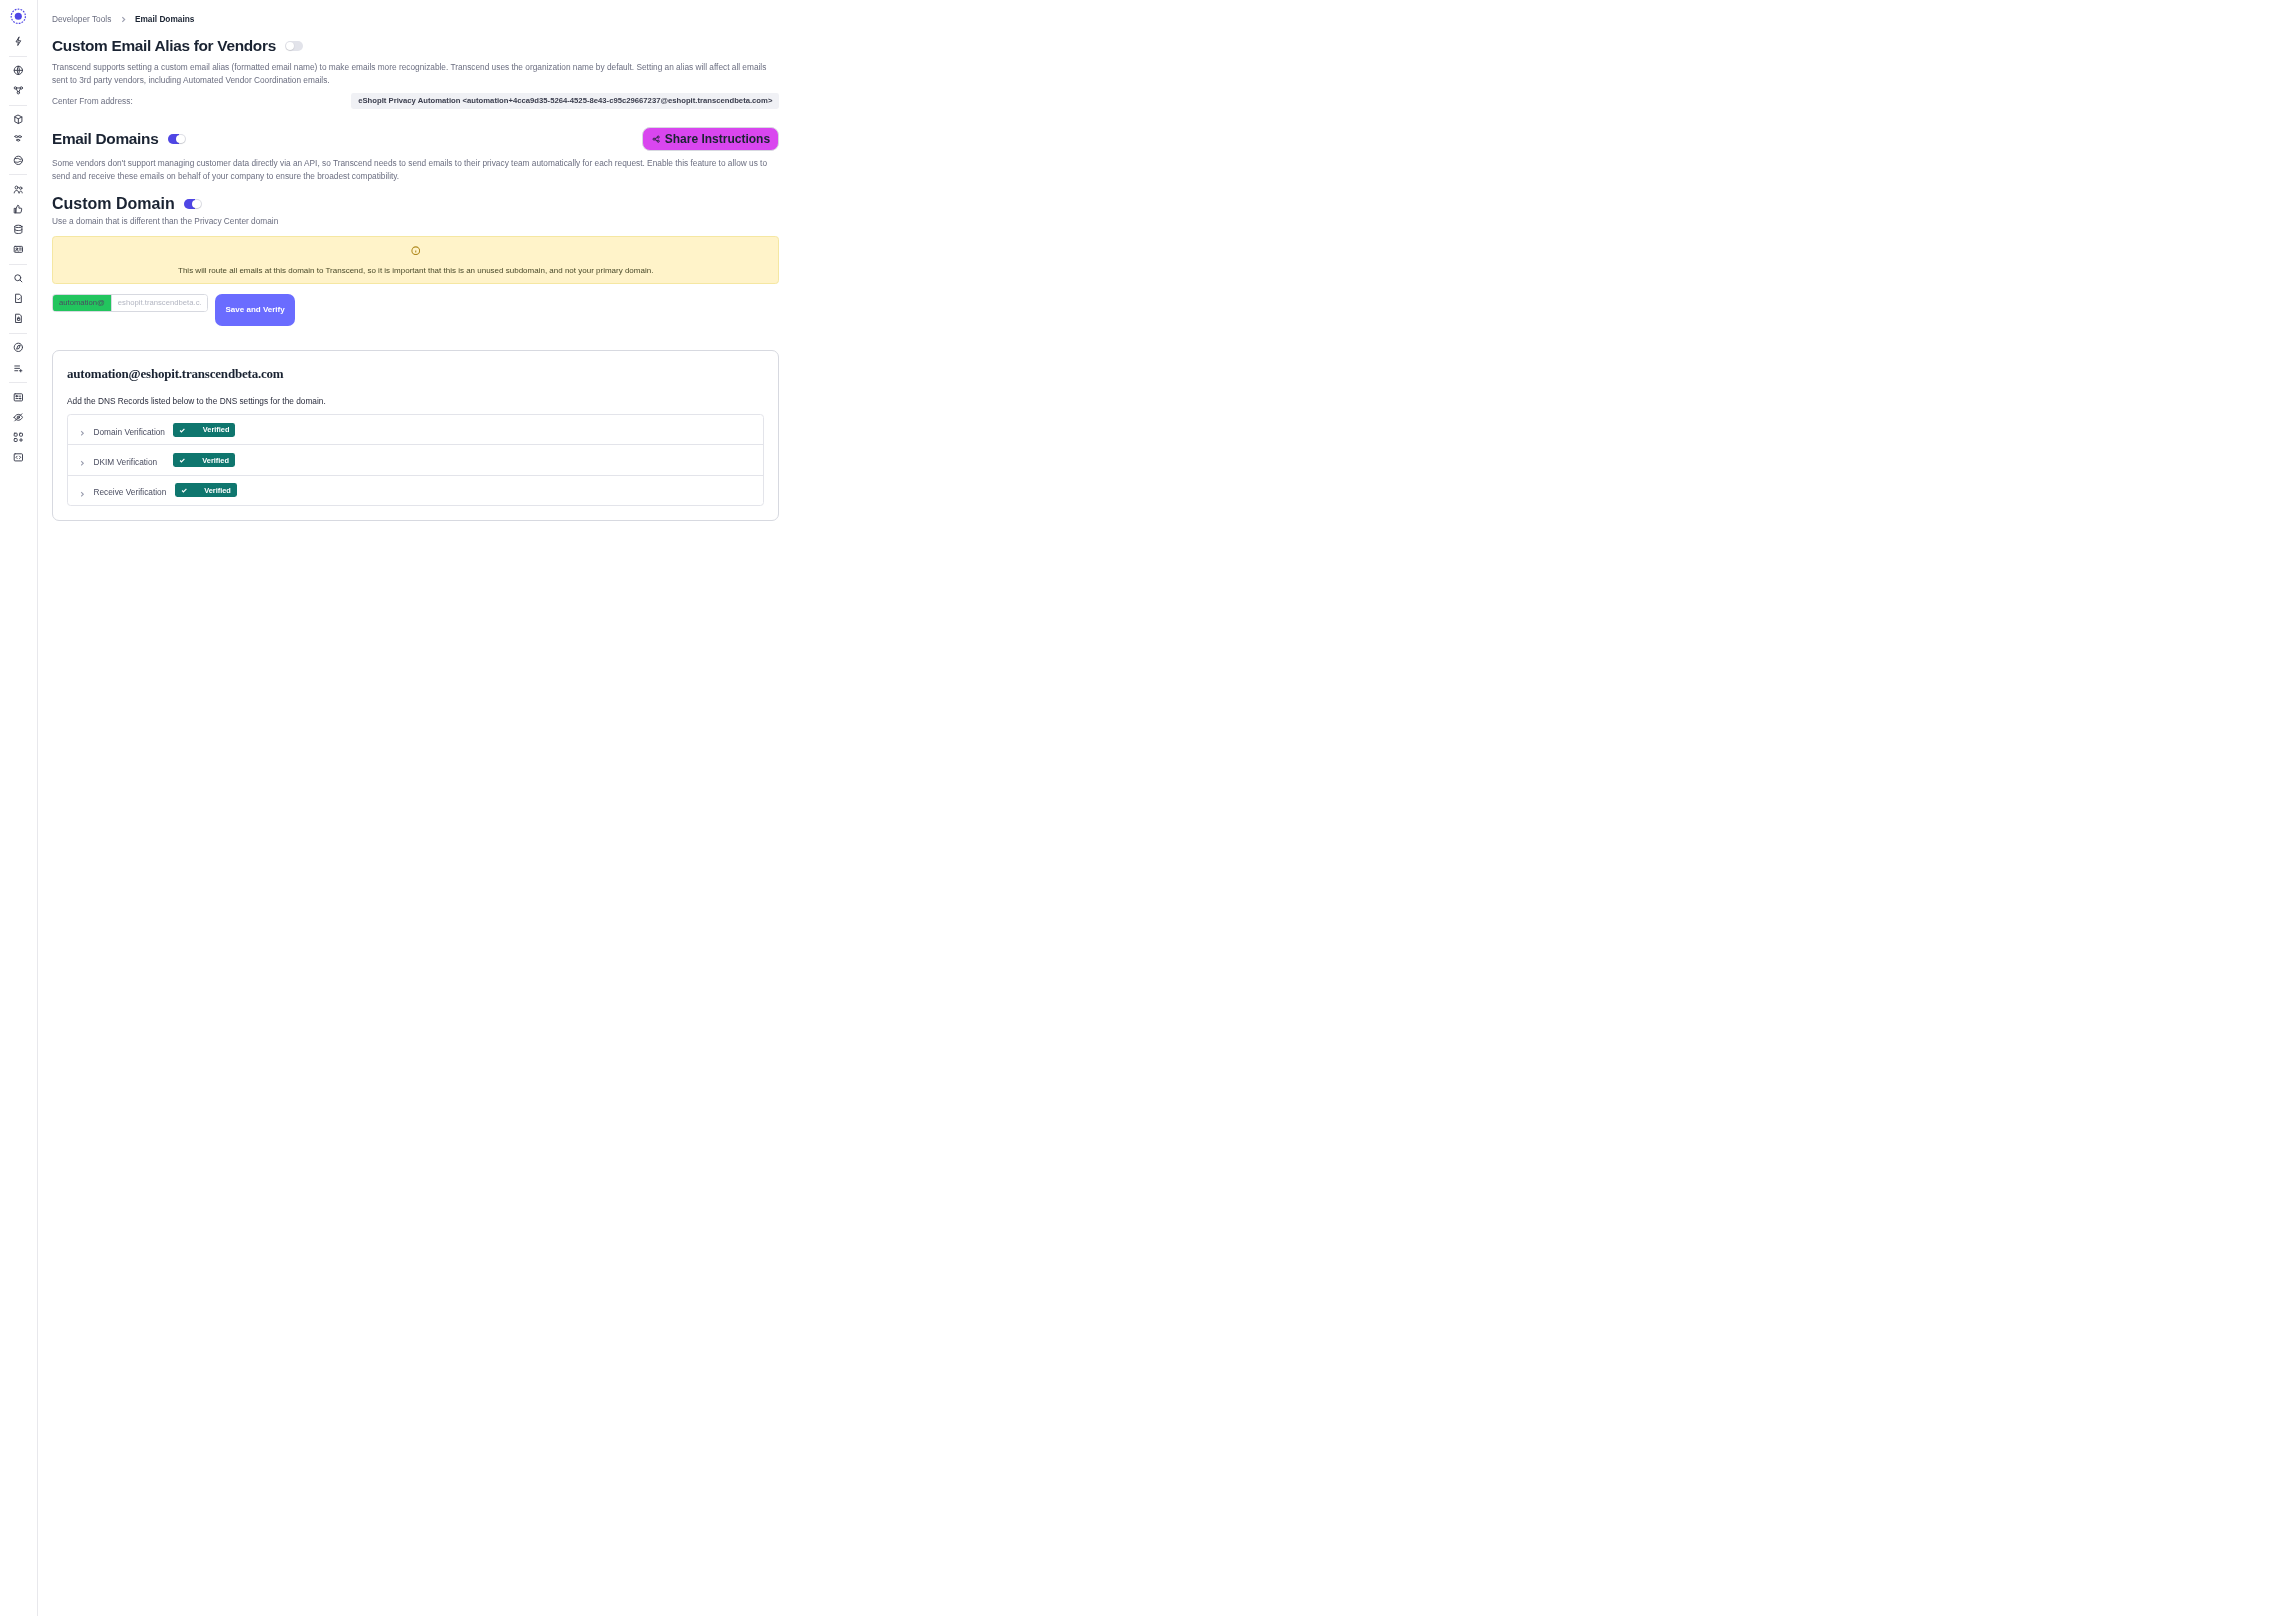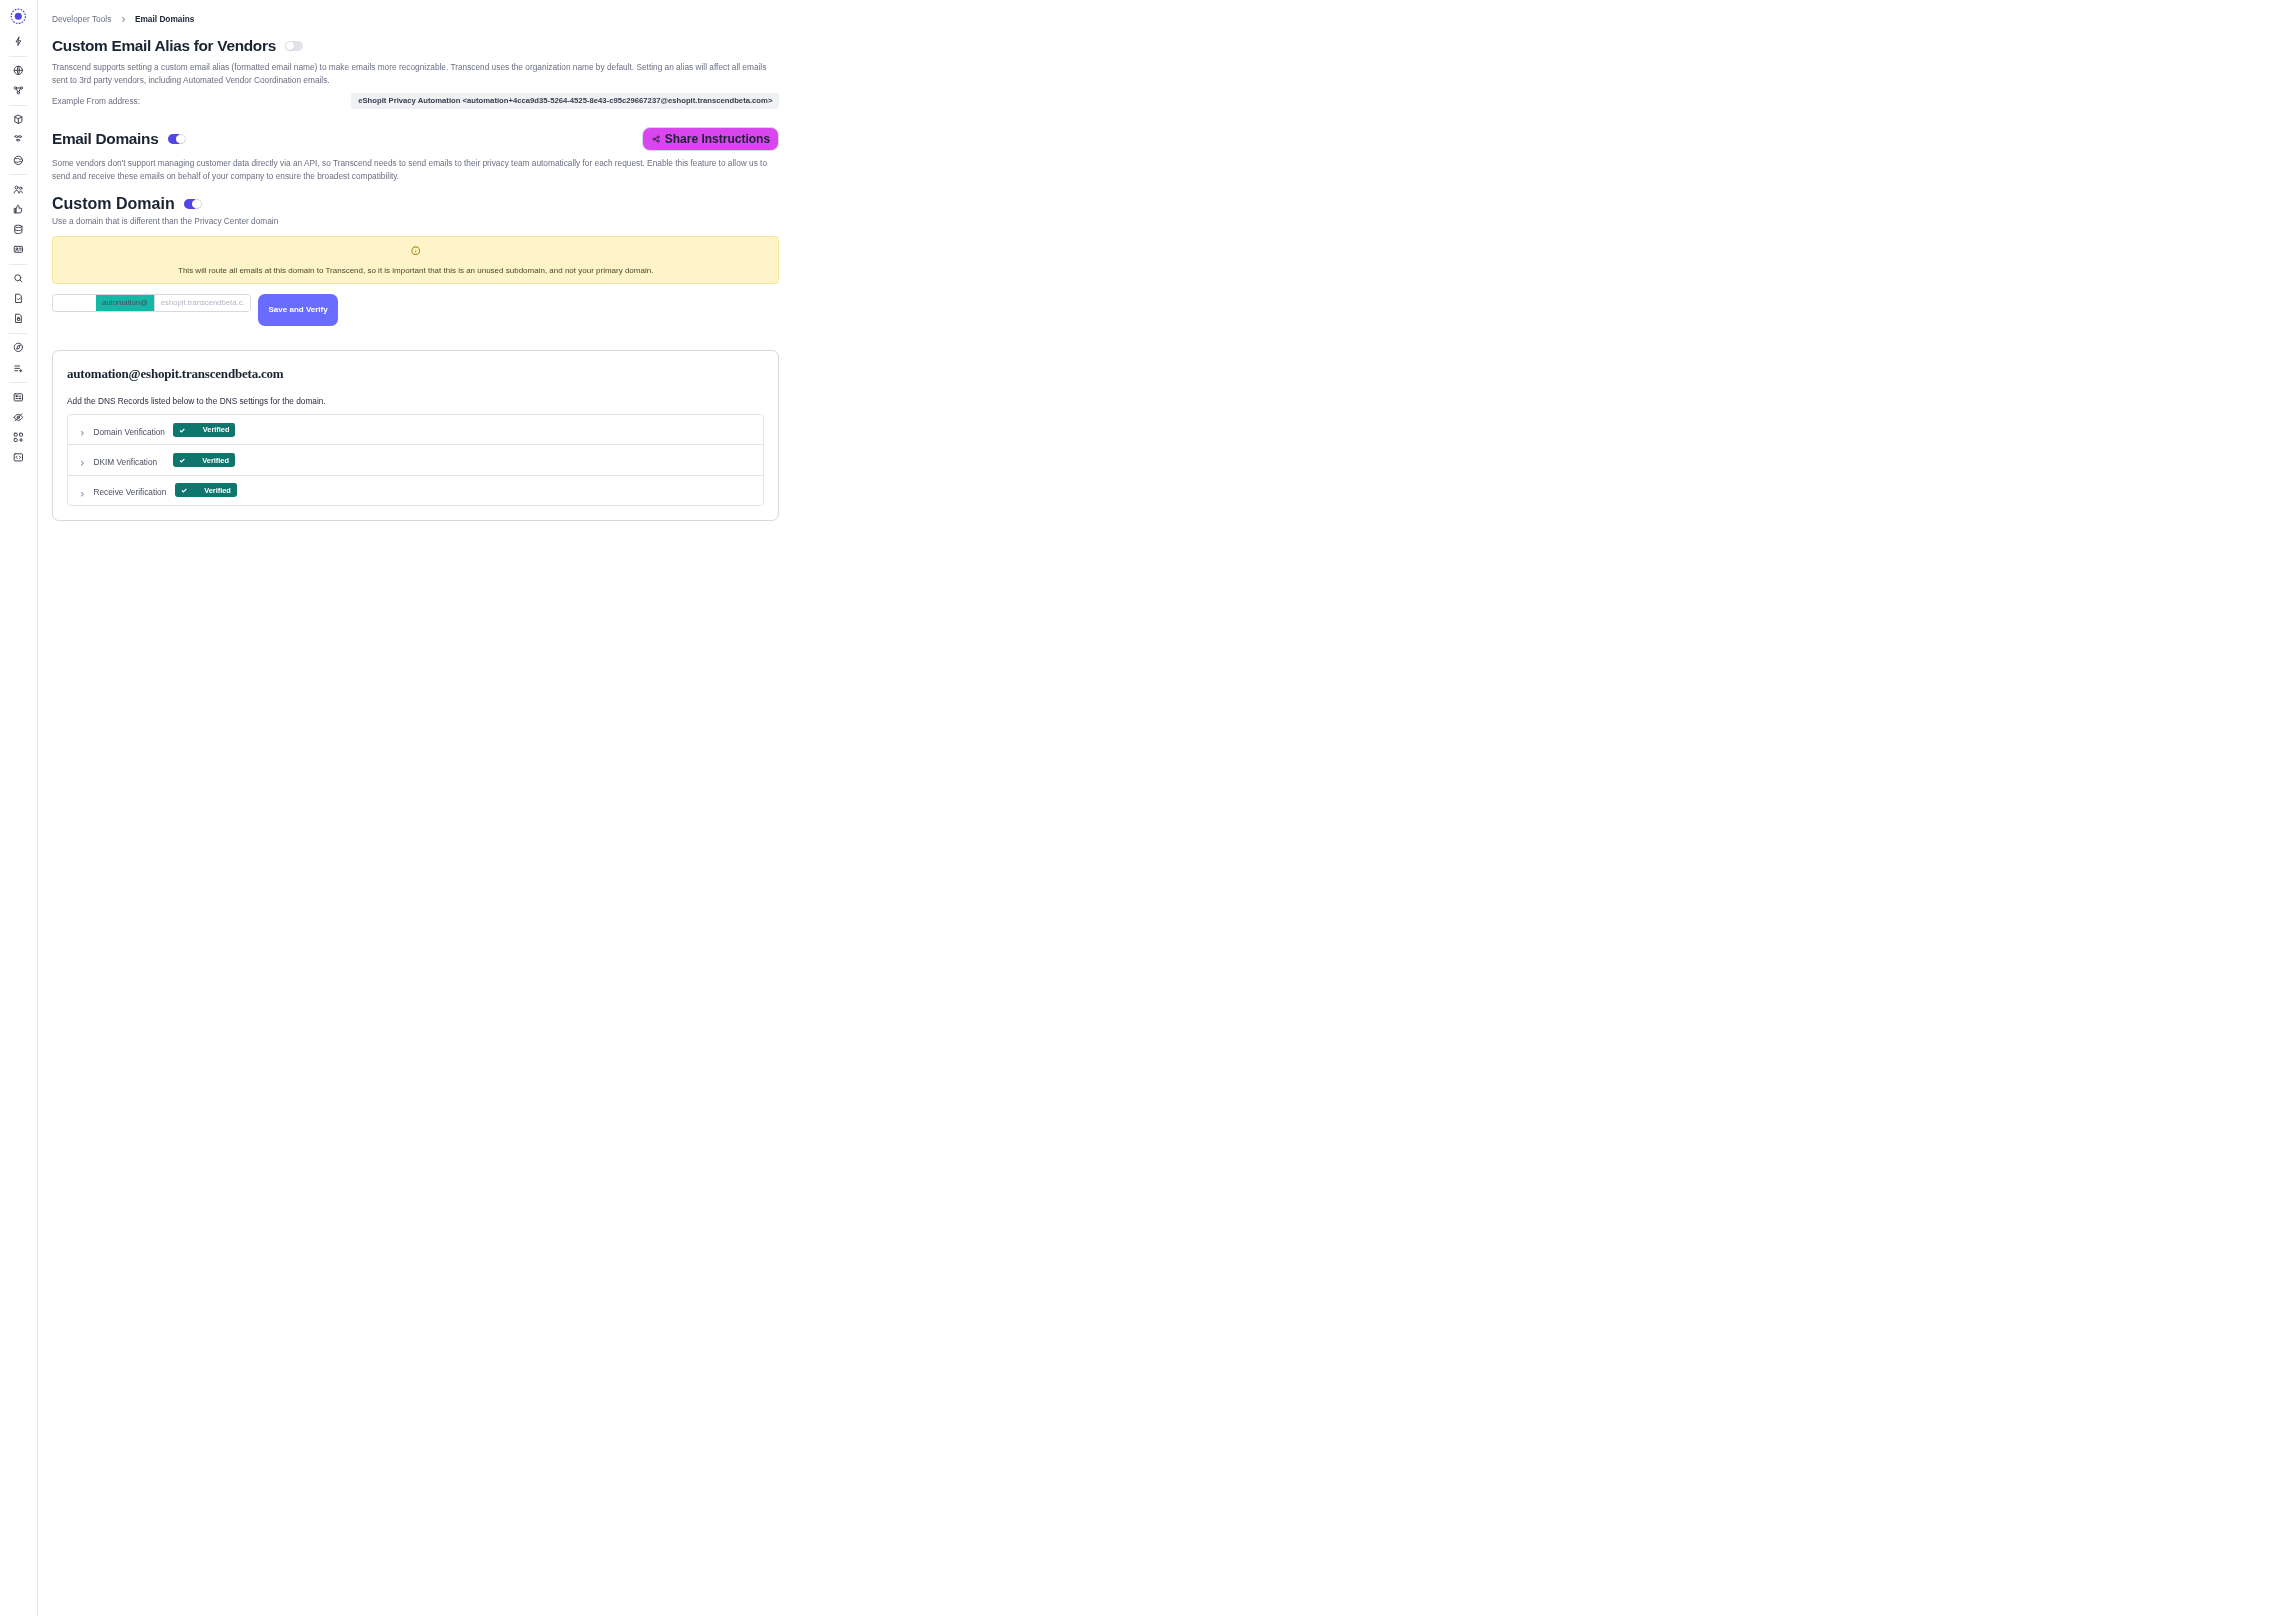--- a/index.html
+++ b/index.html
@@ -185,28 +185,27 @@
     margin-bottom: 24px;
   }
   .input-group {
     display: flex;
     border: 0.6px solid #d7d9e0;
     border-radius: 3.6px;
     overflow: hidden;
     height: 18px;
   }
   .input-group .prefix {
-    background: #14b8a6;
+    background: #22c55e;
     color: #4a4d60;
     padding: 0 6px;
     display: flex;
     align-items: center;
     font-size: 7.7px;
     border-right: 0.6px solid #d7d9e0;
-    margin-left: 43px;
   }
   .input-group input {
     border: none;
     outline: none;
     padding: 0 6px;
     font-size: 7.7px;
     color: #1a2332;
     width: 95px;
   }
   .input-group input::placeholder { color: #b3b6c2; }
@@ -428,21 +427,21 @@
 
   <section class="section">
     <div class="section-head">
       <h1>Custom Email Alias for Vendors</h1>
       <div class="toggle off">
           <div class="knob"></div>
         </div>
     </div>
     <p class="desc">Transcend supports setting a custom email alias (formatted email name) to make emails more recognizable. Transcend uses the organization name by default. Setting an alias will affect all emails sent to 3rd party vendors, including Automated Vendor Coordination emails.</p>
     <div class="example-row">
-      <span class="label">Example From address:</span>
+      <span class="label">Center From address:</span>
       <span class="value">
         <span class="pill">eShopIt Privacy Automation &lt;automation+4cca9d35-5264-4525-8e43-c95c29667237@eshopit.transcendbeta.com&gt;</span>
       </span>
     </div>
   </section>
 
   <section class="section">
     <div class="section-head">
       <h1>Email Domains</h1>
       <div class="toggle blue-on">

